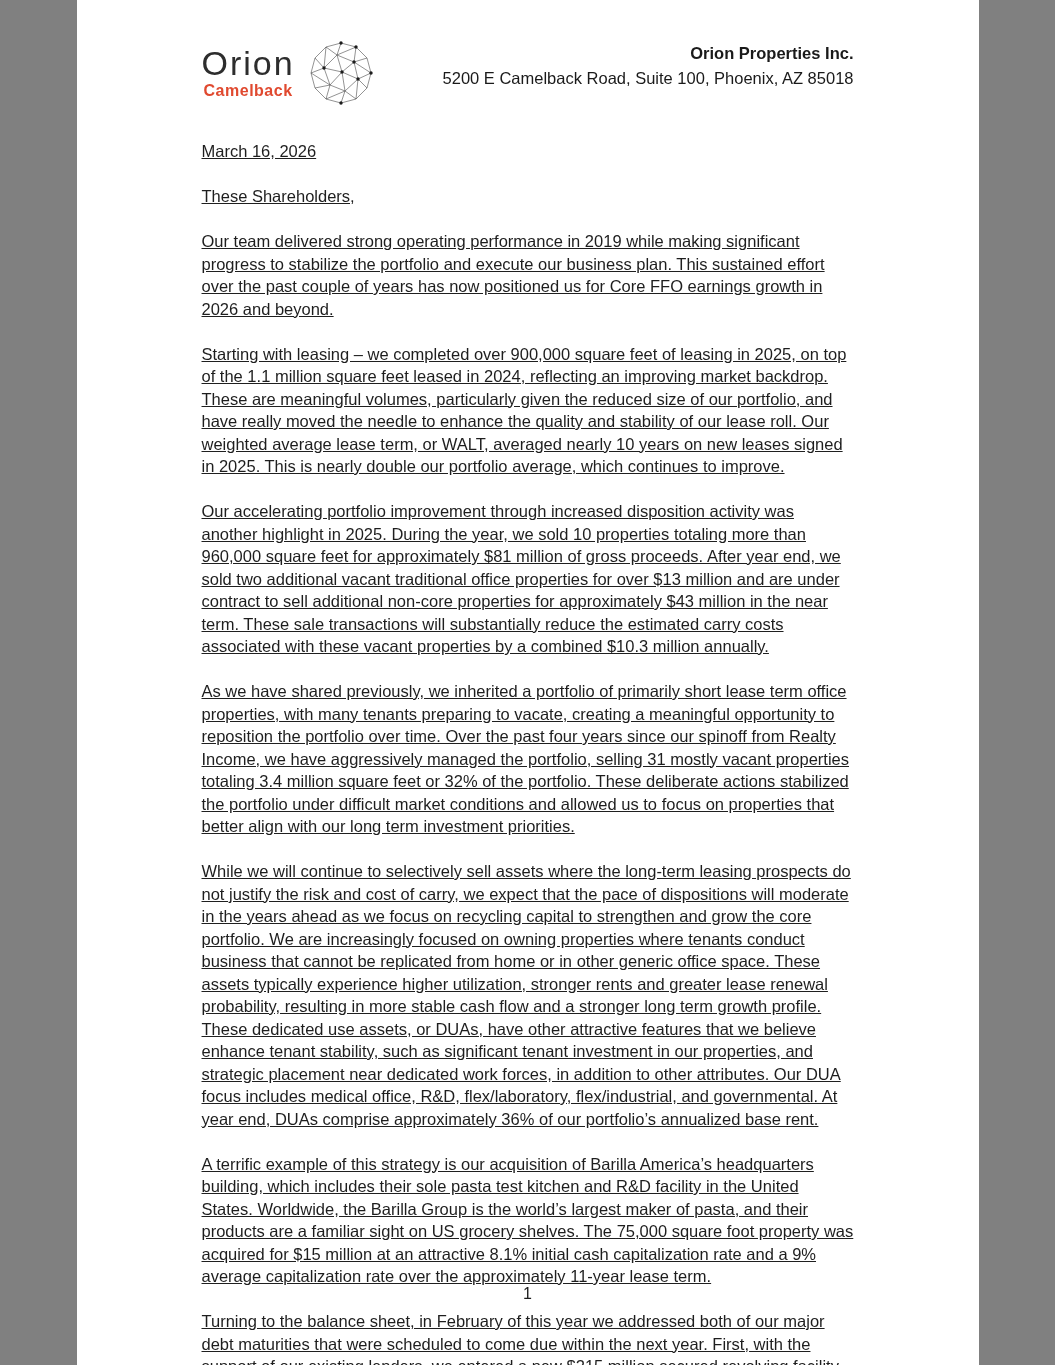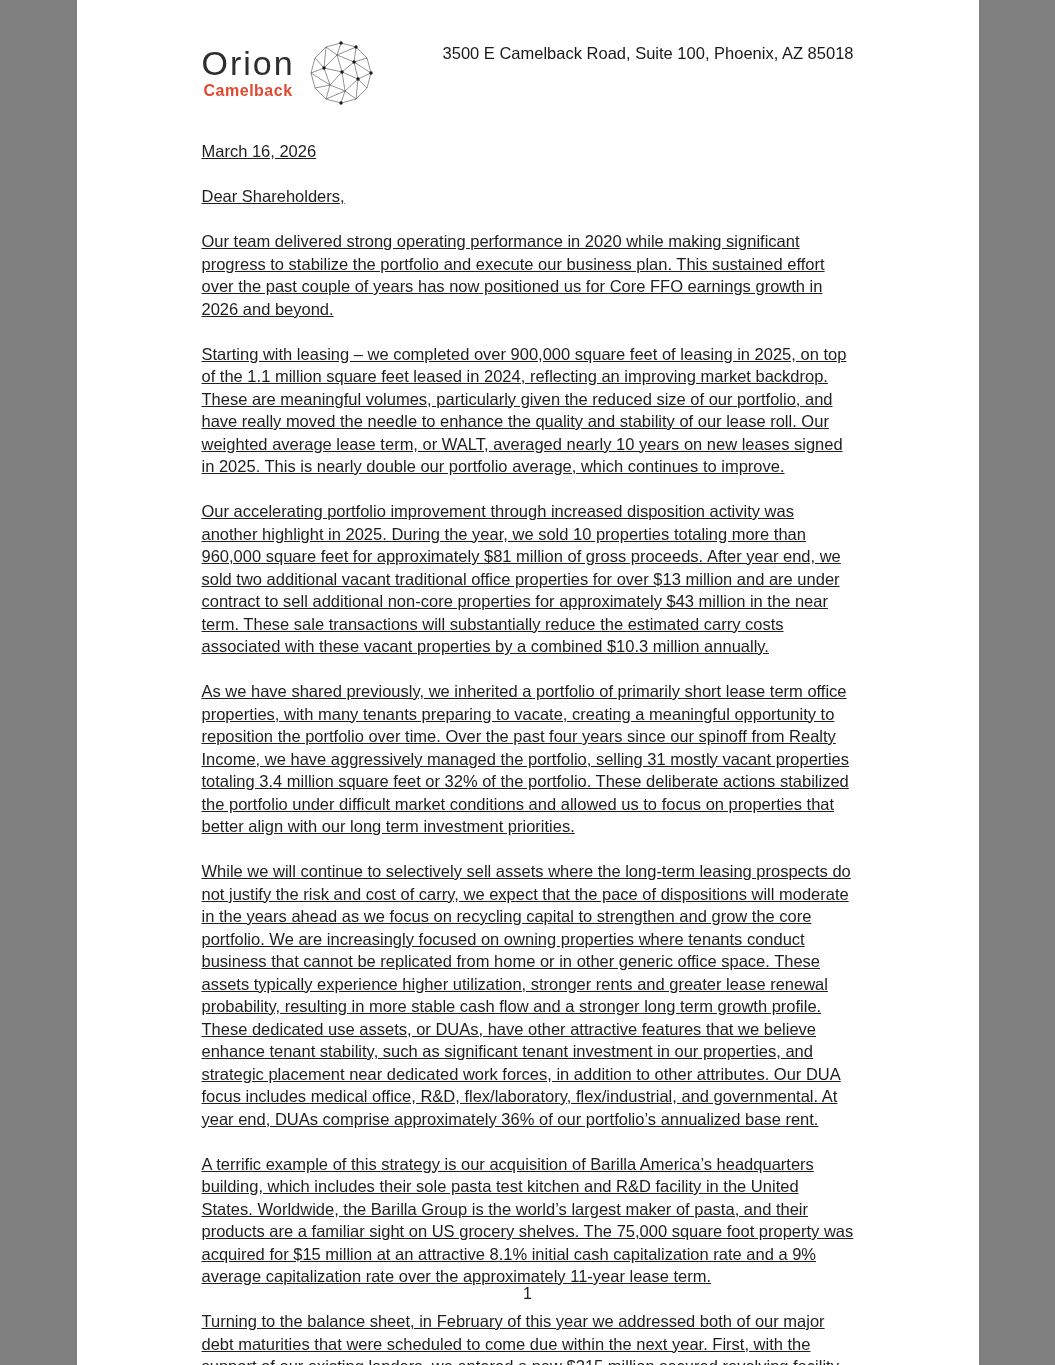--- a/index.html
+++ b/index.html
@@ -124,28 +124,29 @@
           <circle cx="47" cy="6" r="1.7"></circle>
           <circle cx="62" cy="32" r="1.7"></circle>
           <circle cx="33" cy="31" r="1.7"></circle>
           <circle cx="49" cy="38" r="1.7"></circle>
           <circle cx="15" cy="27" r="1.7"></circle>
           <circle cx="32" cy="62" r="1.7"></circle>
           <circle cx="45" cy="21" r="1.7"></circle>
         </svg>
       </div>
       <div class="addr-block">
-        <div>3500 E Camelback Road, Suite 100, Phoenix, AZ 85018</div>
+        <div class="company">Orion Properties Inc.</div>
+        <div>5200 E Camelback Road, Suite 100, Phoenix, AZ 85018</div>
       </div>
     </div>
 
     <div class="letter-body">
       <p class="block">March 16, 2026</p>
-      <p class="block">Dear Shareholders,</p>
-      <p class="block">Our team delivered strong operating performance in 2020 while making significant progress to stabilize the portfolio and execute our business plan. This sustained effort over the past couple of years has now positioned us for Core FFO earnings growth in 2026 and beyond.</p>
+      <p class="block">These Shareholders,</p>
+      <p class="block">Our team delivered strong operating performance in 2019 while making significant progress to stabilize the portfolio and execute our business plan. This sustained effort over the past couple of years has now positioned us for Core FFO earnings growth in 2026 and beyond.</p>
       <p class="block">Starting with leasing – we completed over 900,000 square feet of leasing in 2025, on top of the 1.1 million square feet leased in 2024, reflecting an improving market backdrop. These are meaningful volumes, particularly given the reduced size of our portfolio, and have really moved the needle to enhance the quality and stability of our lease roll. Our weighted average lease term, or WALT, averaged nearly 10 years on new leases signed in 2025. This is nearly double our portfolio average, which continues to improve.</p>
       <p class="block">Our accelerating portfolio improvement through increased disposition activity was another highlight in 2025. During the year, we sold 10 properties totaling more than 960,000 square feet for approximately $81 million of gross proceeds. After year end, we sold two additional vacant traditional office properties for over $13 million and are under contract to sell additional non-core properties for approximately $43 million in the near term. These sale transactions will substantially reduce the estimated carry costs associated with these vacant properties by a combined $10.3 million annually.</p>
       <p class="block">As we have shared previously, we inherited a portfolio of primarily short lease term office properties, with many tenants preparing to vacate, creating a meaningful opportunity to reposition the portfolio over time. Over the past four years since our spinoff from Realty Income, we have aggressively managed the portfolio, selling 31 mostly vacant properties totaling 3.4 million square feet or 32% of the portfolio. These deliberate actions stabilized the portfolio under difficult market conditions and allowed us to focus on properties that better align with our long term investment priorities.</p>
       <p class="block">While we will continue to selectively sell assets where the long-term leasing prospects do not justify the risk and cost of carry, we expect that the pace of dispositions will moderate in the years ahead as we focus on recycling capital to strengthen and grow the core portfolio. We are increasingly focused on owning properties where tenants conduct business that cannot be replicated from home or in other generic office space. These assets typically experience higher utilization, stronger rents and greater lease renewal probability, resulting in more stable cash flow and a stronger long term growth profile. These dedicated use assets, or DUAs, have other attractive features that we believe enhance tenant stability, such as significant tenant investment in our properties, and strategic placement near dedicated work forces, in addition to other attributes. Our DUA focus includes medical office, R&amp;D, flex/laboratory, flex/industrial, and governmental. At year end, DUAs comprise approximately 36% of our portfolio’s annualized base rent.</p>
       <p class="block">A terrific example of this strategy is our acquisition of Barilla America’s headquarters building, which includes their sole pasta test kitchen and R&amp;D facility in the United States. Worldwide, the Barilla Group is the world’s largest maker of pasta, and their products are a familiar sight on US grocery shelves. The 75,000 square foot property was acquired for $15 million at an attractive 8.1% initial cash capitalization rate and a 9% average capitalization rate over the approximately 11-year lease term.</p>
       <p class="block">Turning to the balance sheet, in February of this year we addressed both of our major debt maturities that were scheduled to come due within the next year. First, with the support of our existing lenders, we entered a new $215 million secured revolving facility which will mature in February 2029 including extensions. Second, we extended our existing $355 million CMBS loan by three and half years to August 2030 including extensions. These significant achievements give us the financial flexibility and term to</p>
     </div>
 
   </div>
 

